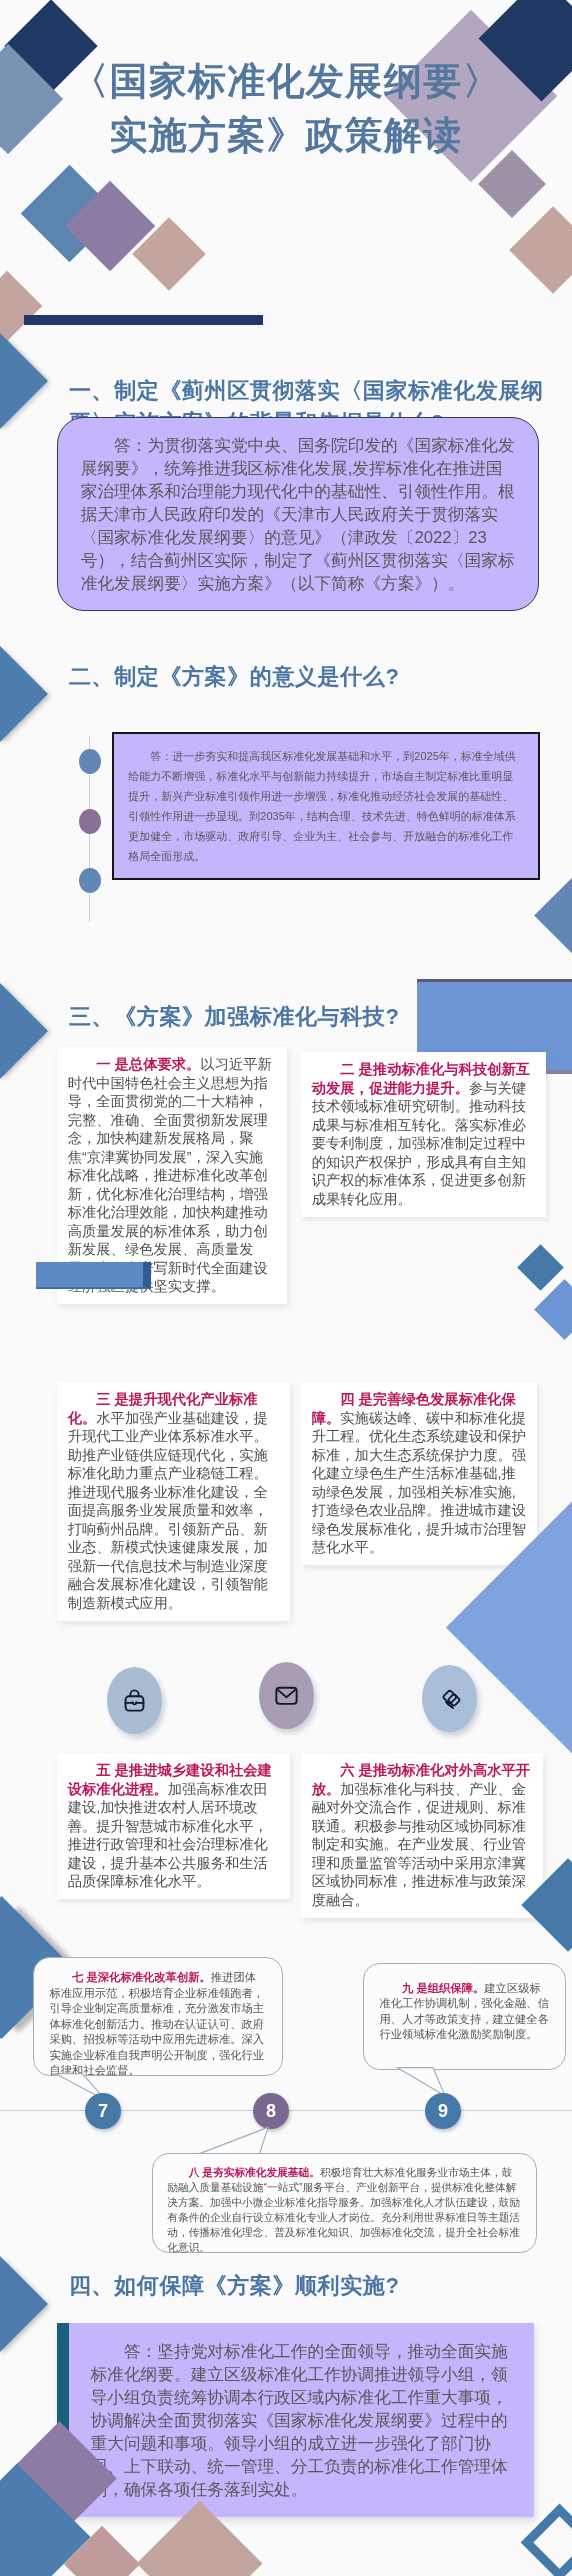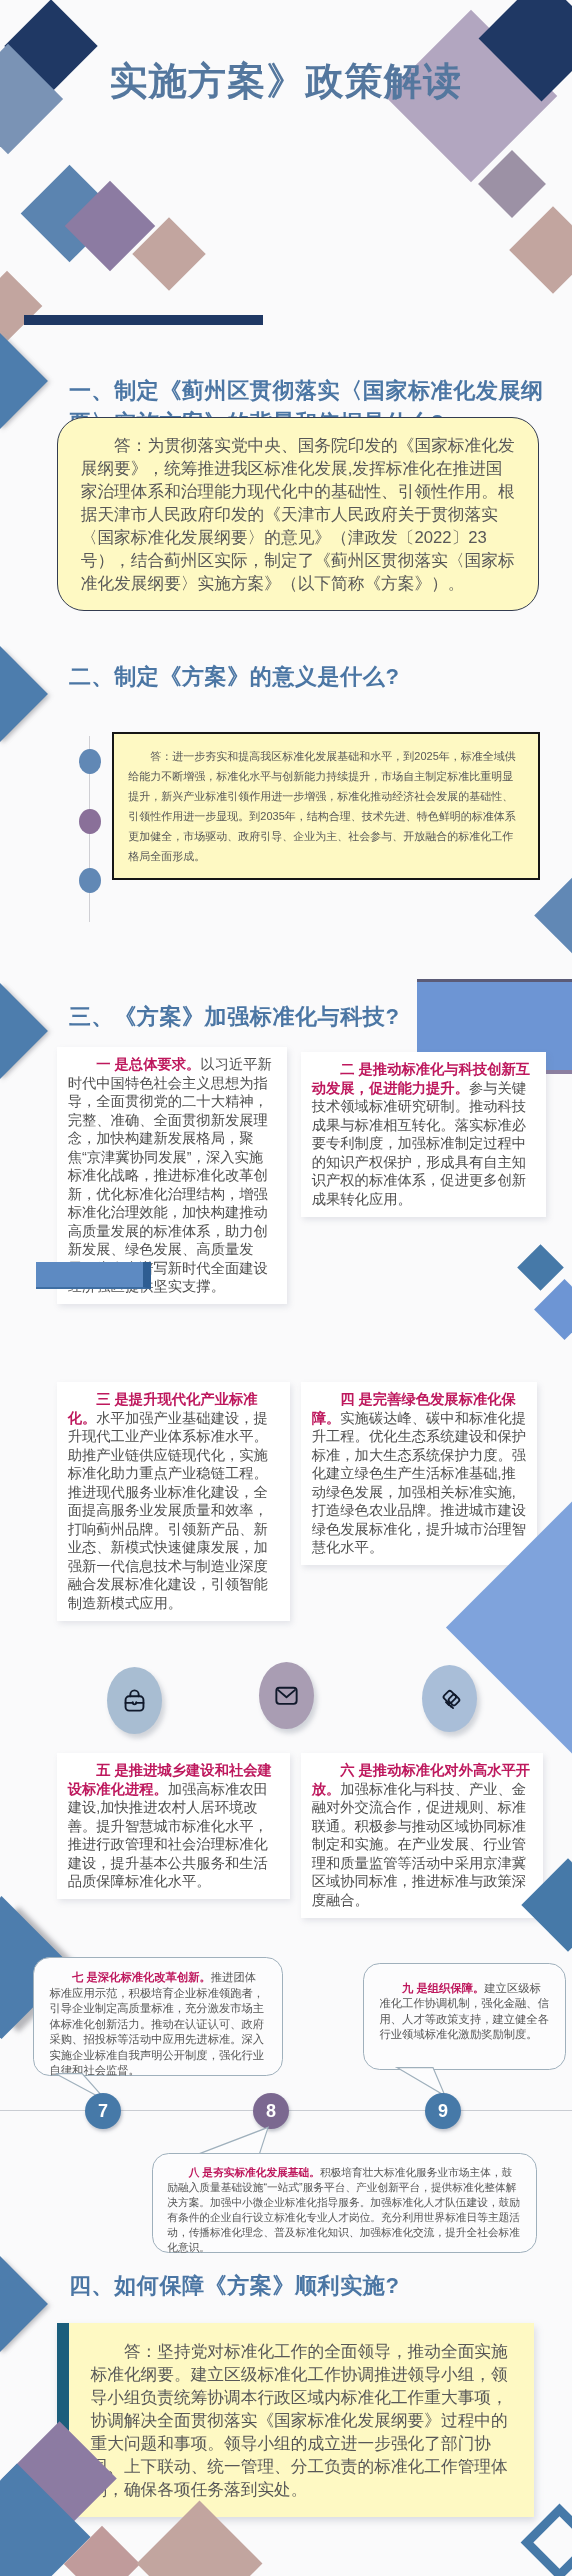--- a/index.html
+++ b/index.html
@@ -15,21 +15,21 @@
     position:absolute;top:55px;left:0;width:572px;text-align:center;
     font-size:38px;font-weight:700;color:#54779e;line-height:1.42;letter-spacing:1.2px;
   }
   .hdr{
     position:absolute;font-size:22px;font-weight:700;color:#4b76a4;
     line-height:1.45;letter-spacing:0.6px;
   }
   .hdr-mark-shadow{position:absolute;transform:rotate(45deg);background:#a6a6ab;filter:blur(2.4px);opacity:.8;}
   .hdr-mark{position:absolute;transform:rotate(45deg);background:#4d7dad;}
   .answer-box{
-    position:absolute;background:#fef9c3;
+    position:absolute;background:#c4b5fd;
     font-size:16.7px;line-height:23px;color:#585858;
   }
   .answer-box p{margin:0;text-indent:2em;}
   .round-box{border:1.8px solid #333c50;border-radius:27px;padding:15.5px 22.7px;}
   .square-box{border:2.4px solid #161616;padding:12px 14.3px;font-size:11px;line-height:20px;}
   .card{
     position:absolute;background:#ffffff;padding:8.3px 10.7px;
     font-size:14.3px;line-height:18.5px;color:#4f4f4f;
     box-shadow:1.8px 3px 6px rgba(110,120,140,.16);
   }
@@ -79,20 +79,21 @@
   <div class="diamond" style="left:410px;top:35px;width:122px;height:122px;background:#b2a6c0;"></div>
   <div class="diamond" style="left:497px;top:-6px;width:89px;height:89px;background:#1f3864;"></div>
   <div class="diamond" style="left:488px;top:160px;width:48px;height:48px;background:#9c91a5;"></div>
   <div class="diamond" style="left:35px;top:179px;width:69px;height:69px;background:#5b84b0;"></div>
   <div class="diamond" style="left:78px;top:194px;width:64px;height:64px;background:#8c7ba2;"></div>
   <div class="diamond" style="left:143px;top:228px;width:52px;height:52px;background:#c2a59f;"></div>
   <div class="diamond" style="left:522px;top:219px;width:62px;height:62px;background:#c2a59f;"></div>
   <div class="diamond" style="left:-18px;top:281px;width:50px;height:50px;background:#c2a59f;"></div>
 
   <div class="main-title">
+    <div>〈国家标准化发展纲要〉</div>
     <div>实施方案》政策解读</div>
   </div>
 
   <div class="navy-bar"></div>
   <div class="hdr-mark-shadow" style="left:-30px;top:349px;width:66px;height:66px;"></div>
   <div class="hdr-mark" style="left:-39px;top:345px;width:72px;height:72px;"></div>
   <div class="hdr" style="left:69px;top:335px;width:482px;margin-top:40px;">一、制定《蓟州区贯彻落实〈国家标准化发展纲要〉实施方案》的背景和依据是什么?</div>
 
   <div class="answer-box round-box" style="left:57px;top:417px;width:435px;">
     <p>答：为贯彻落实党中央、国务院印发的《国家标准化发展纲要》，统筹推进我区标准化发展,发挥标准化在推进国家治理体系和治理能力现代化中的基础性、引领性作用。根据天津市人民政府印发的《天津市人民政府关于贯彻落实〈国家标准化发展纲要〉的意见》（津政发〔2022〕23号），结合蓟州区实际，制定了《蓟州区贯彻落实〈国家标准化发展纲要〉实施方案》（以下简称《方案》）。</p>

